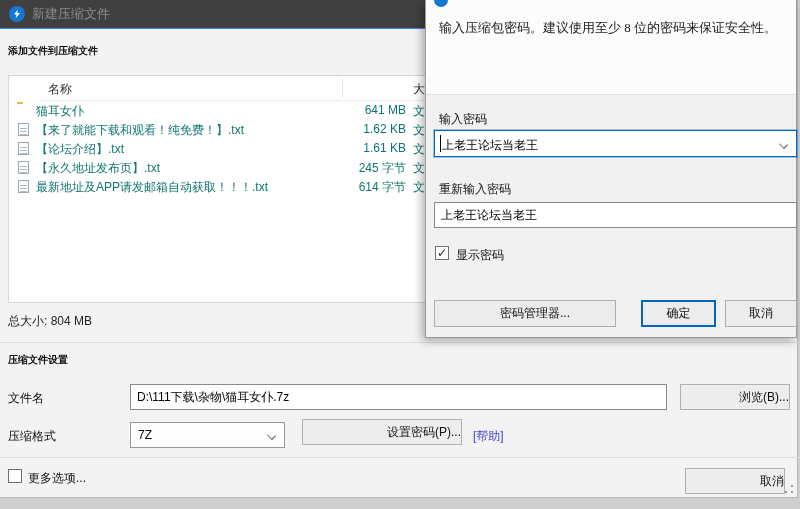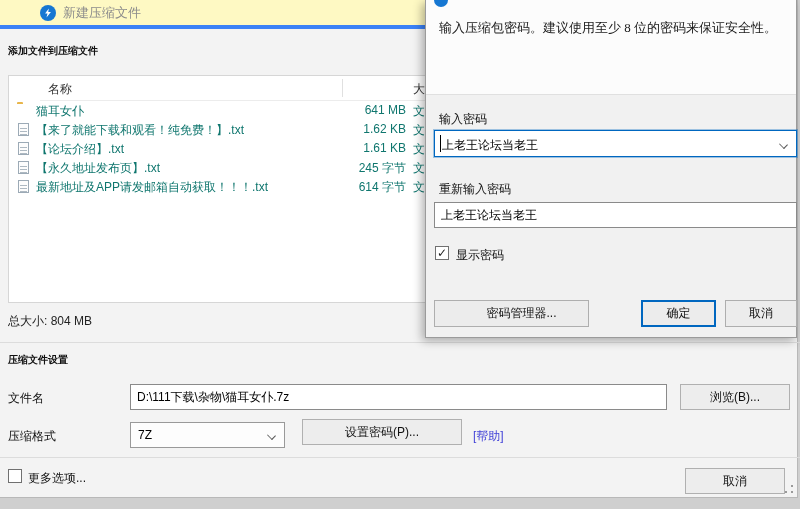--- a/index.html
+++ b/index.html
@@ -3,21 +3,21 @@
 <meta charset="utf-8">
 <style>
   * { margin:0; padding:0; box-sizing:border-box; }
   html,body { width:800px; height:509px; overflow:hidden; }
   body { background:#cfcfcf; font-family:"Liberation Sans","DejaVu Sans",sans-serif; position:relative; }
 
   
   .main-window { position:absolute; left:0; top:0; width:798px; height:498px;
     background:#f3f3f3; border-right:1px solid #b8b8b8; border-bottom:1px solid #b8b8b8; }
   .titlebar { position:absolute; left:0; top:0; width:100%; height:29px;
-    background:#fef9c3; border-bottom:4px solid #3b82f6; display:flex; align-items:center;padding-left:31px; }
+    background:#404040; border-bottom:1px solid #3b82f6; display:flex; align-items:center; }
   .app-icon { width:16px; height:16px; margin-left:9px; border-radius:50%; background:#1677d2;
     display:inline-flex; align-items:center; justify-content:center; }
   .app-icon svg { display:block; }
   .title-text { margin-left:7px; font-size:13px; color:#8c8c8c; }
 
   .sec-heading { position:absolute; left:8px; font-size:10px; font-weight:bold; color:#111; }
   .h-add { top:44px; }
   .h-set { top:353px; }
 
   
@@ -48,21 +48,21 @@
   .hr1 { top:342px; } .hr2 { top:457px; }
 
   .form-label { position:absolute; left:8px; font-size:12px; color:#111; }
   .lab-file { top:390px; } .lab-fmt { top:428px; }
 
   .text-input { position:absolute; background:#fff; border:1px solid #8a8a8a;
     font-size:12px; color:#000; padding:0 6px; font-family:inherit; }
   .in-filename { left:130px; top:384px; width:537px; height:26px; }
 
   .win-btn { position:absolute; background:#ededed; border:1px solid #b0b0b0;
-    font-size:12px; color:#111; text-align:center; font-family:inherit; }
+    font-size:12px; color:#111; text-align:right; font-family:inherit; }
   .btn-browse { left:680px; top:384px; width:110px; height:26px; line-height:24px; }
   .btn-setpw  { left:302px; top:419px; width:160px; height:26px; line-height:24px; }
   .btn-start  { left:555px; top:468px; width:100px; height:26px; line-height:24px; }
   .btn-cancel { left:685px; top:468px; width:100px; height:26px; line-height:24px; }
 
   .combo { position:absolute; background:#fdfdfd; border:1px solid #999; font-size:12px; color:#000; }
   .fmt-select { left:130px; top:422px; width:155px; height:26px; line-height:24px; padding-left:7px; }
   .chev { position:absolute; right:9px; top:9px; width:7px; height:7px;
     border-right:1px solid #555; border-bottom:1px solid #555; transform:rotate(45deg) scaleY(.8); }
 
@@ -99,21 +99,21 @@
   .caret { position:absolute; left:5px; top:4px; width:1px; height:17px; background:#000; }
   .pw-combo .chev { top:10px; }
 
   .pw-input { left:8px; top:202px; width:363px; height:26px; line-height:24px; }
 
   .chk-show { left:9px; top:246px; }
   .lab-show { left:30px; top:247px; }
 
   .dlg-btn { position:absolute; top:300px; height:27px; background:#ececec;
     border:1px solid #aeaeae; font-size:12px; color:#111; text-align:center; line-height:25px; font-family:inherit; }
-  .btn-pwmgr { left:8px; width:155px;padding-left:20px; }
+  .btn-pwmgr { left:8px; width:182px;padding-left:20px; }
   .btn-ok    { left:215px; width:75px; border:2px solid #0067c0; line-height:23px; }
   .btn-dlg-cancel { left:299px; width:72px; }
 </style>
 </head>
 <body>
 
 <div class="main-window">
 
   <div class="titlebar">
     <span class="app-icon">

